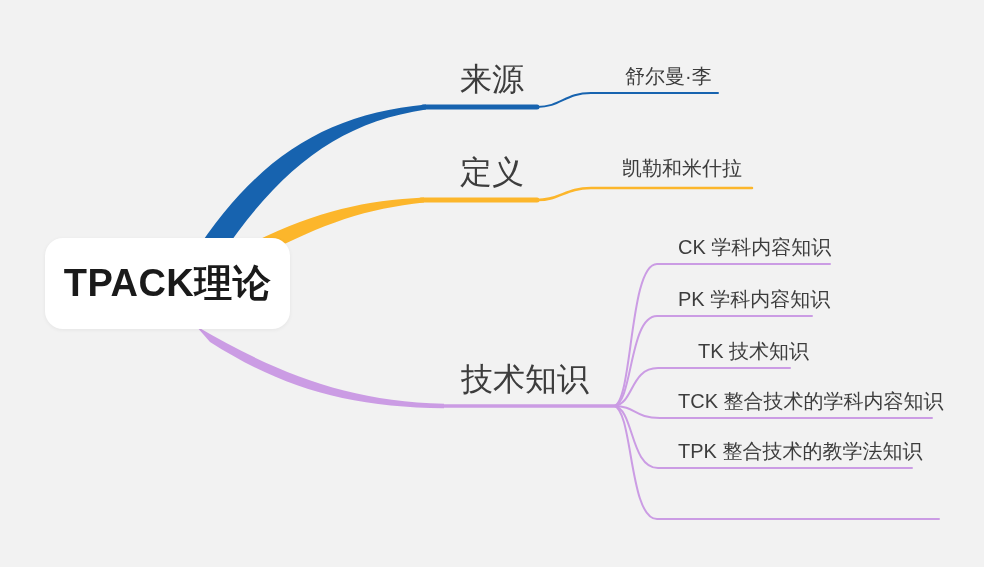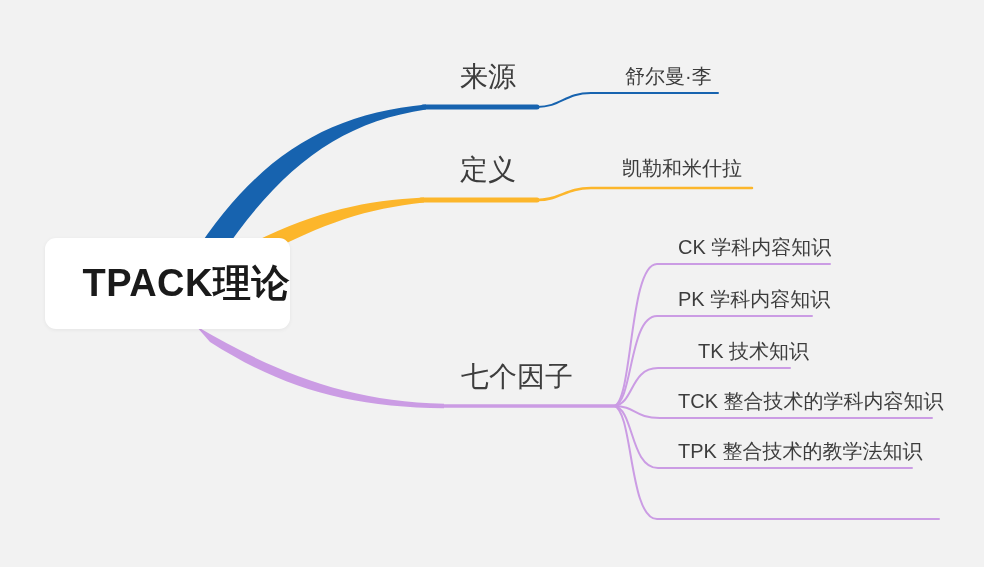--- a/index.html
+++ b/index.html
@@ -20,40 +20,40 @@
     position: absolute;
     left: 0; top: 0;
   }
   .root-node {
     position: absolute;
     left: 45px;
     top: 238px;
     width: 245px;
     height: 91px;
     background: #ffffff;
-    border-radius: 11px;
+    border-radius: 18px;
     box-shadow: 0 1px 4px rgba(0,0,0,0.06);
     display: flex;
     align-items: center;
-    justify-content: flex-end;
+    justify-content: center;
   }
   .root-node .root-label {
     font-size: 38px;
     font-weight: 700;
     color: #1a1a1a;
     letter-spacing: 0.5px;
     white-space: nowrap;
   }
   .label {
     position: absolute;
     color: #3d3d3d;
     white-space: nowrap;
     line-height: 1.15;
   }
-  .branch-label { font-size: 28px; }
+  .branch-label { font-size: 32px; }
   .child-label  { font-size: 20px; }
 </style>
 </head>
 <body>
 
 <div class="stage">
 
   <svg width="984" height="567" viewBox="0 0 984 567">
 
     <path d="M 190 260 C 255 158 325 114 426 104.5 L 426 109.5 C 335 123 274 172 209 274 Z" stroke="none" fill="#1763af"></path>
@@ -74,21 +74,21 @@
     <path d="M 614 406 C 634 408 630 468 658 468 L 912 468" fill="none" stroke-width="2" stroke-linecap="round" stroke="#cb9ce4"></path>
     <path d="M 614 406 C 633 410 629 519 657 519 L 939 519" fill="none" stroke-width="2" stroke-linecap="round" stroke="#cb9ce4"></path>
   </svg>
 
   <div class="root-node">
     <span class="root-label">TPACK理论</span>
   </div>
 
   <div class="label branch-label" style="left:460px; top:61px;">来源</div>
   <div class="label branch-label" style="left:460px; top:154px;">定义</div>
-  <div class="label branch-label" style="left:461px; top:361px;">七个因子</div>
+  <div class="label branch-label" style="left:461px; top:361px;">技术知识</div>
 
   <div class="label child-label" style="left:625px; top:65px;">舒尔曼·李</div>
   <div class="label child-label" style="left:622px; top:157px;">凯勒和米什拉</div>
 
   <div class="label child-label" style="left:678px; top:236px;">CK 学科内容知识</div>
   <div class="label child-label" style="left:678px; top:288px;">PK 学科内容知识</div>
   <div class="label child-label" style="left:678px; top:340px;margin-left:20px;">TK 技术知识</div>
   <div class="label child-label" style="left:678px; top:390px;">TCK 整合技术的学科内容知识</div>
   <div class="label child-label" style="left:678px; top:440px;">TPK 整合技术的教学法知识</div>
 

